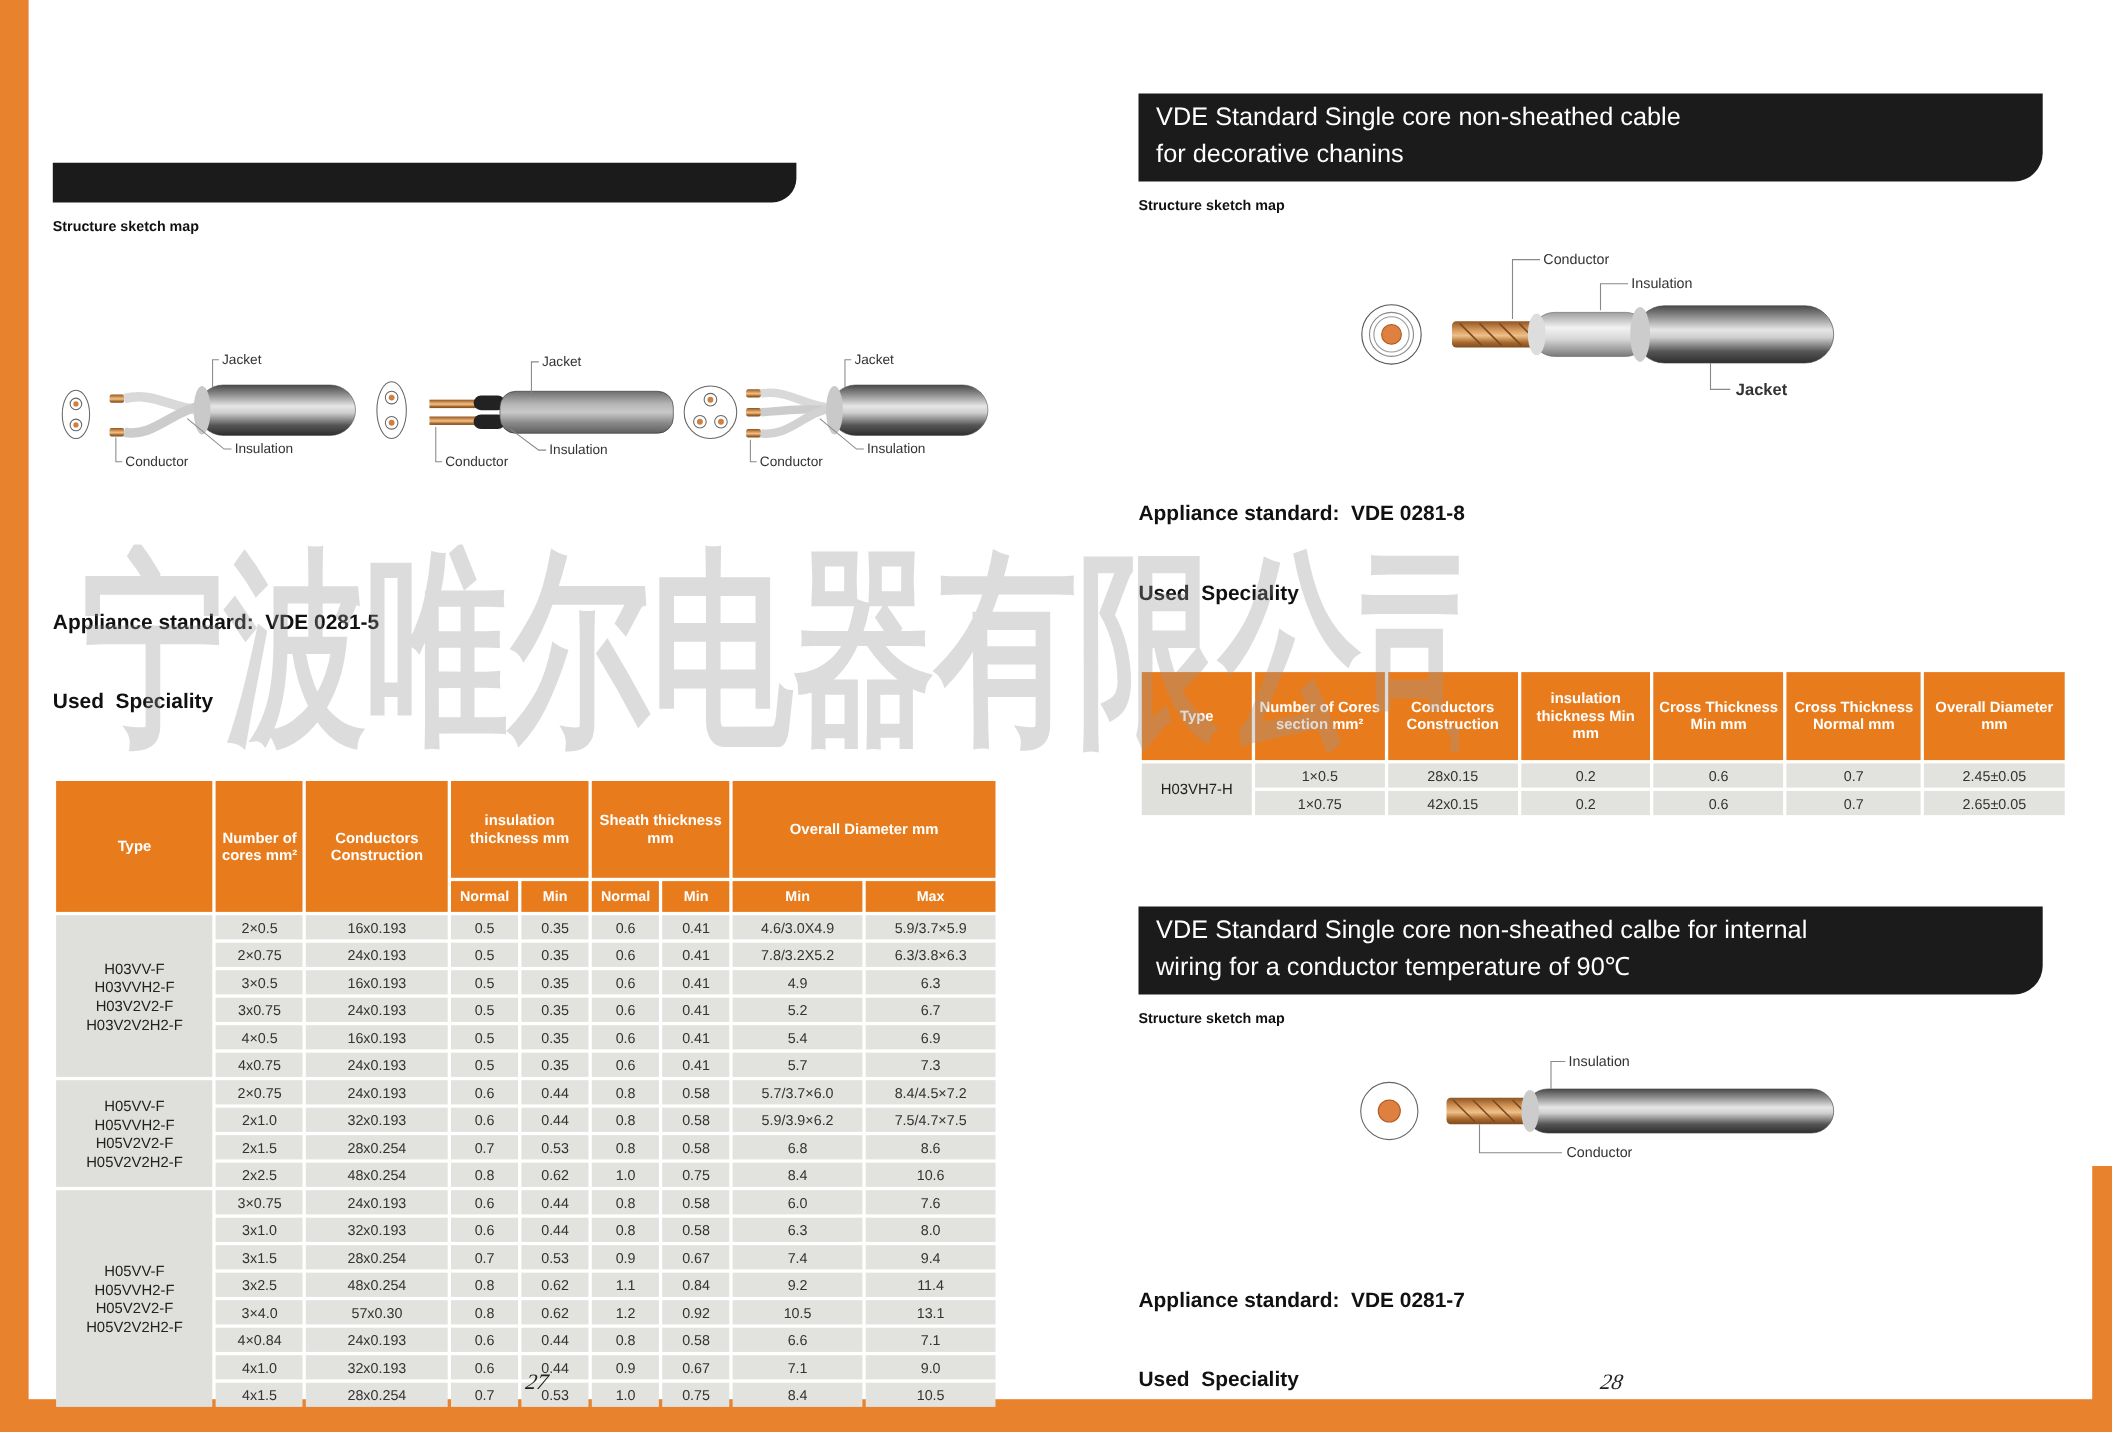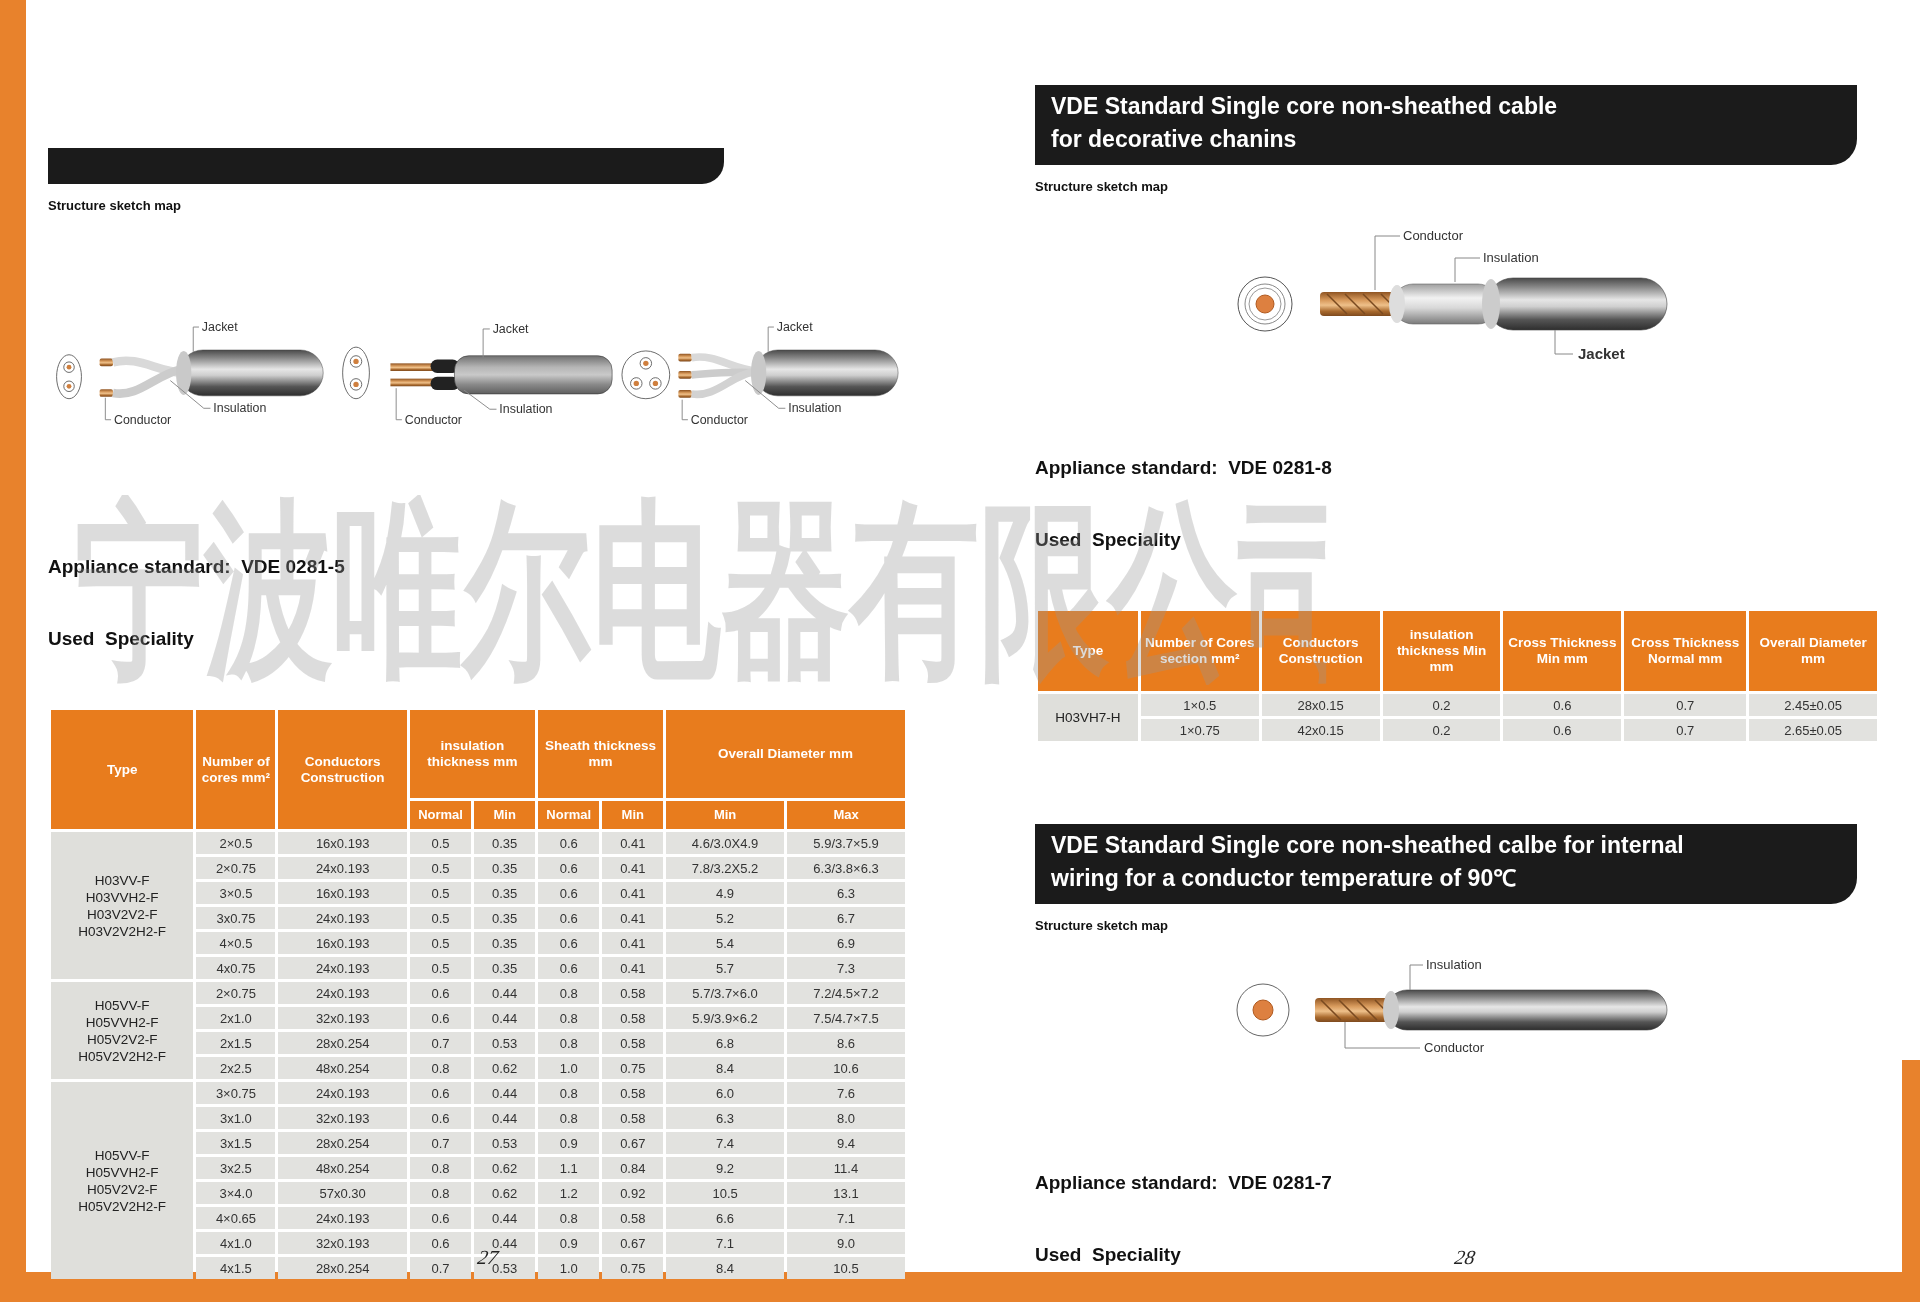--- a/index.html
+++ b/index.html
@@ -7,21 +7,21 @@
         font-family:"Liberation Sans",sans-serif;color:#111;}
   
   .stripe{position:absolute;background:#E8822C;}
   .stripe-left{left:0;top:0;width:26px;height:1302px;}
   .stripe-bottom{left:0;top:1272px;width:1920px;height:30px;}
   .stripe-right{left:1902px;top:1060px;width:18px;height:242px;}
 
   .left-page{position:absolute;left:48px;top:0;width:860px;}
   .right-page{position:absolute;left:1035px;top:0;width:845px;}
 
-  .banner{background:#1B1B1B;color:#fff;font-weight:bold;box-sizing:border-box;}
+  .banner{background:#1B1B1B;color:#fff;font-weight:normal;box-sizing:border-box;}
   .banner-left{margin-top:148px;width:676px;height:36px;line-height:36px;font-size:23px;
                padding-left:20px;border-radius:0 0 22px 0;white-space:pre;}
   .banner-r{width:822px;padding:5px 0 9px 16px;border-radius:0 0 26px 0;font-size:23px;line-height:33px;}
   .banner-r1{margin-top:85px;}
   .banner-r2{margin-top:80px;}
 
   .sketch{margin-top:14px;font-size:13px;font-weight:bold;}
   .std{font-size:19px;font-weight:bold;line-height:24px;white-space:pre;}
   .std-left{margin-top:74px;}
   .std-r1{margin-top:42px;}
@@ -278,21 +278,21 @@
 H05VVH2-F
 H05V2V2-F
 H05V2V2H2-F</td>
             <td>2×0.75</td>
             <td>24x0.193</td>
             <td>0.6</td>
             <td>0.44</td>
             <td>0.8</td>
             <td>0.58</td>
             <td>5.7/3.7×6.0</td>
-            <td>7.2/4.5×7.2</td>
+            <td>8.4/4.5×7.2</td>
           </tr>
           <tr>
             <td>2x1.0</td>
             <td>32x0.193</td>
             <td>0.6</td>
             <td>0.44</td>
             <td>0.8</td>
             <td>0.58</td>
             <td>5.9/3.9×6.2</td>
             <td>7.5/4.7×7.5</td>
@@ -365,21 +365,21 @@
             <td>3×4.0</td>
             <td>57x0.30</td>
             <td>0.8</td>
             <td>0.62</td>
             <td>1.2</td>
             <td>0.92</td>
             <td>10.5</td>
             <td>13.1</td>
           </tr>
           <tr>
-            <td>4×0.65</td>
+            <td>4×0.84</td>
             <td>24x0.193</td>
             <td>0.6</td>
             <td>0.44</td>
             <td>0.8</td>
             <td>0.58</td>
             <td>6.6</td>
             <td>7.1</td>
           </tr>
           <tr>
             <td>4x1.0</td>

